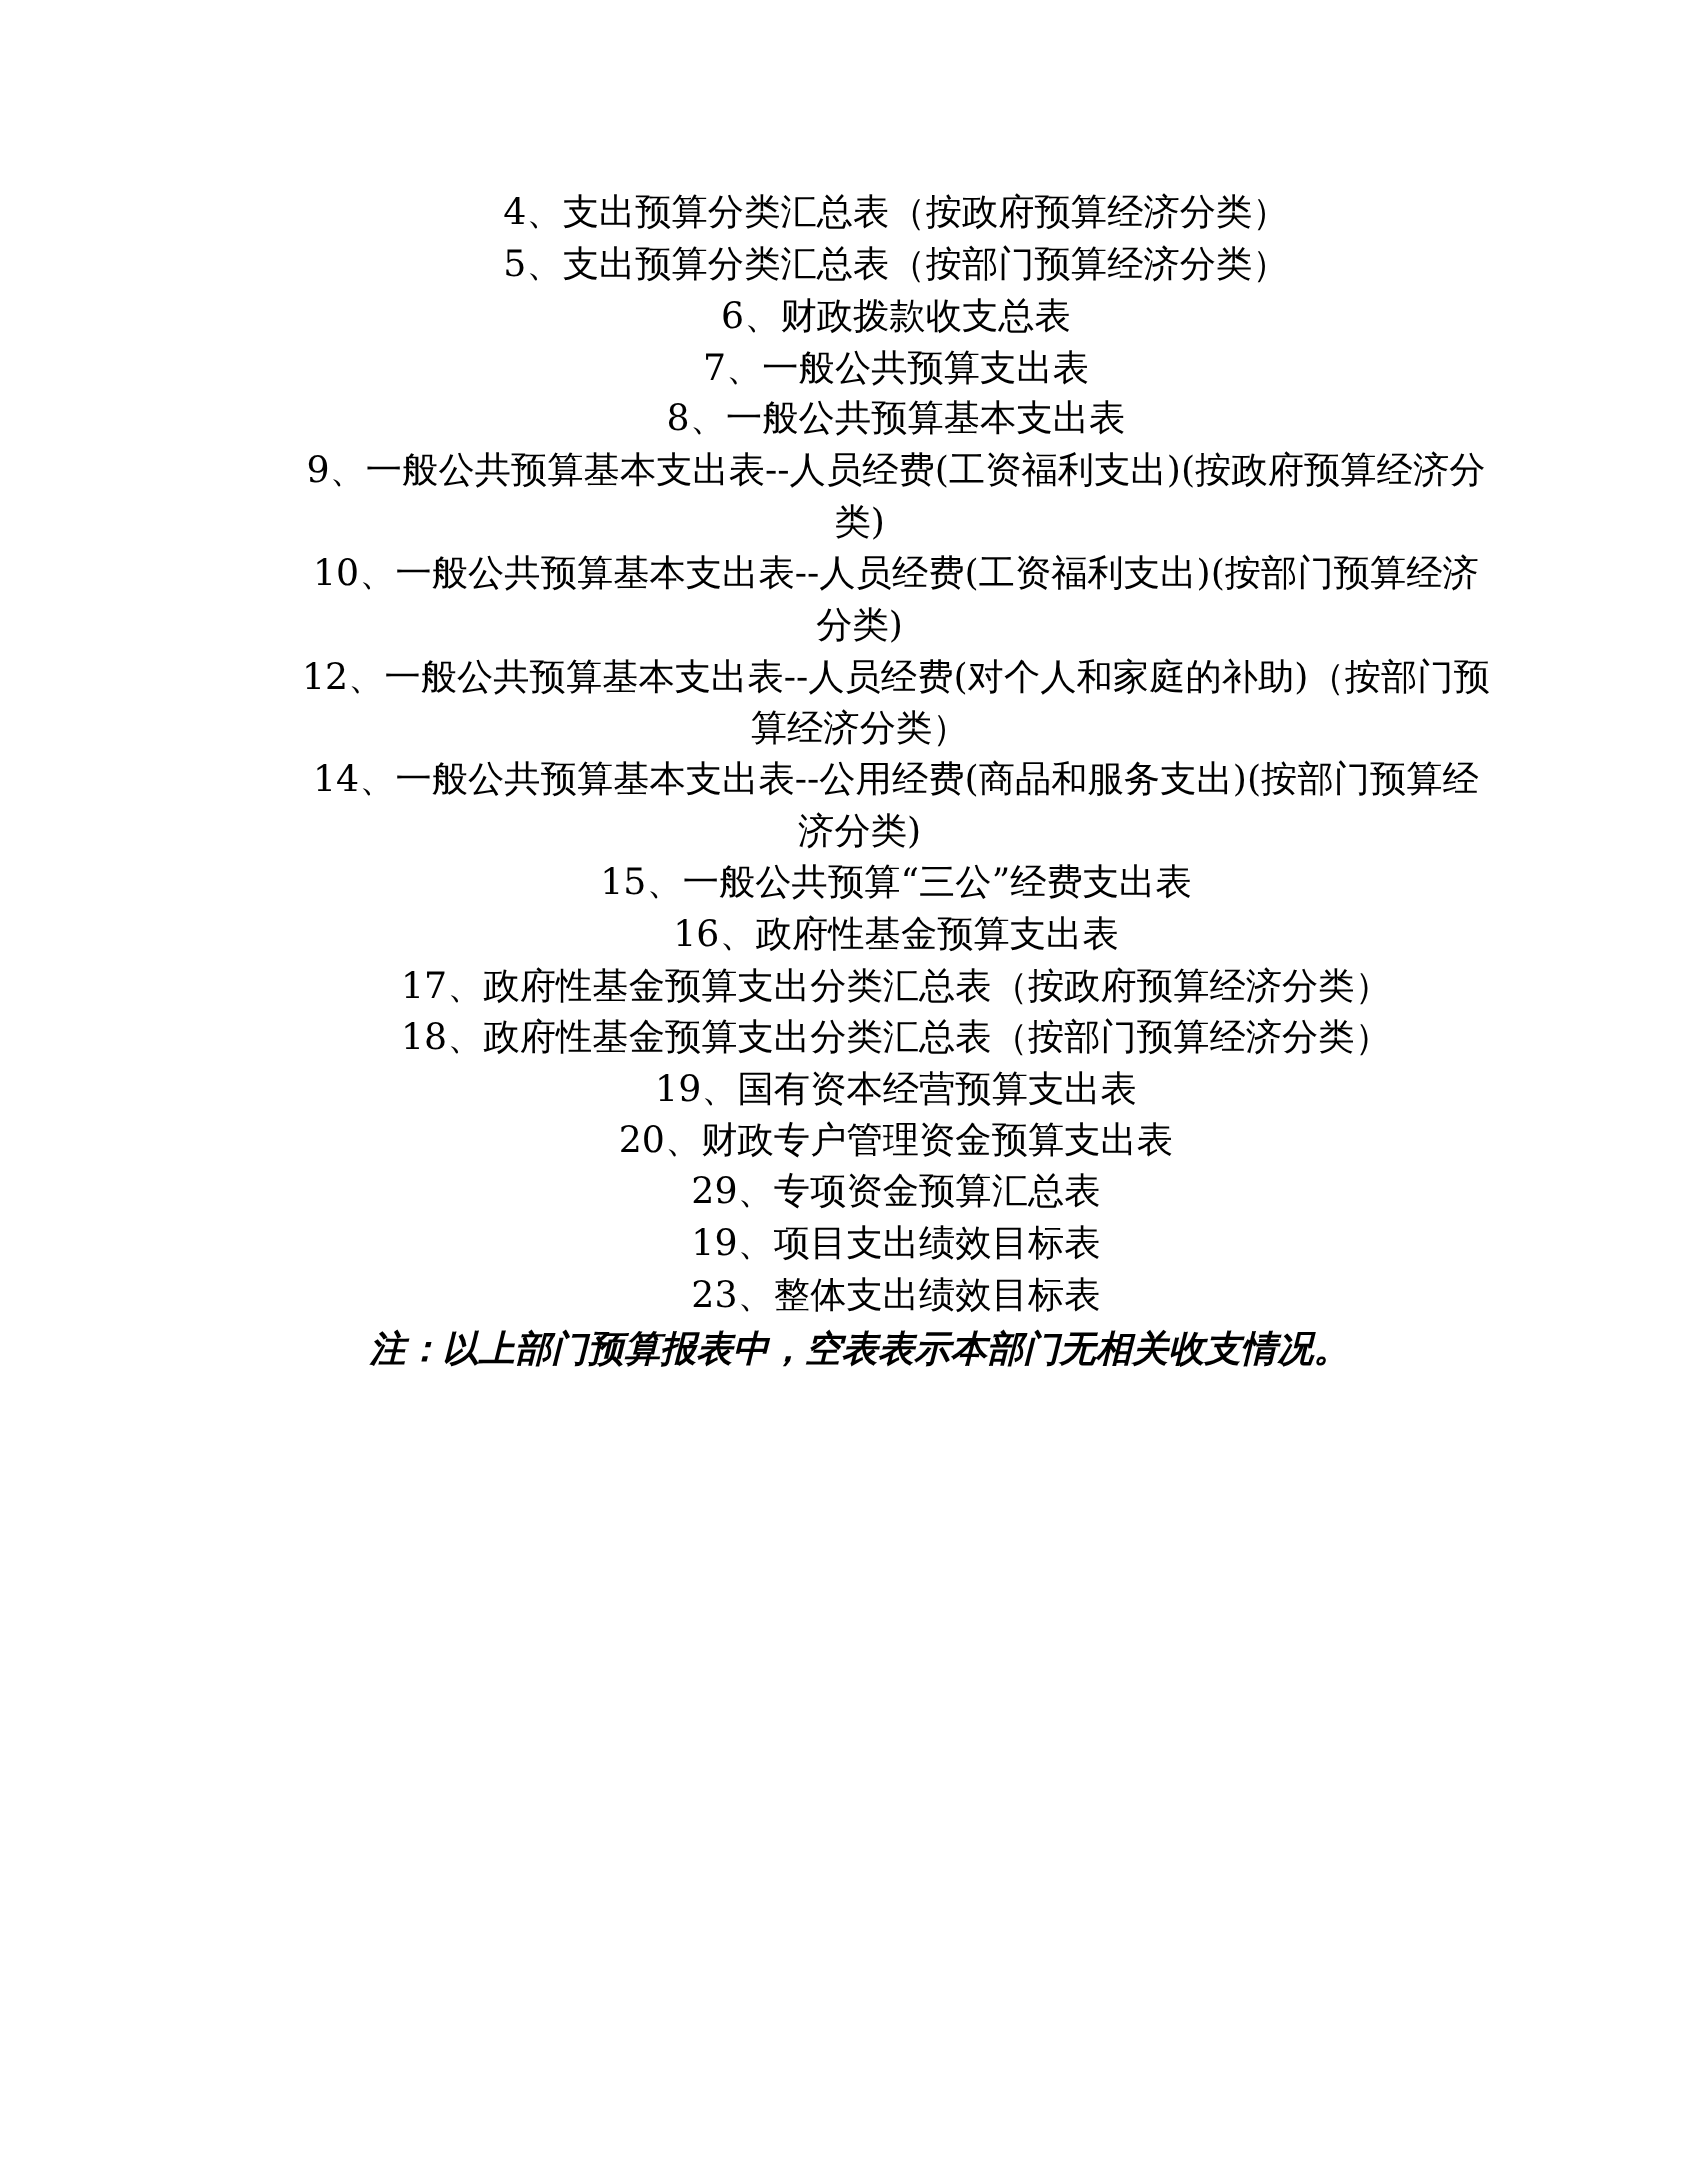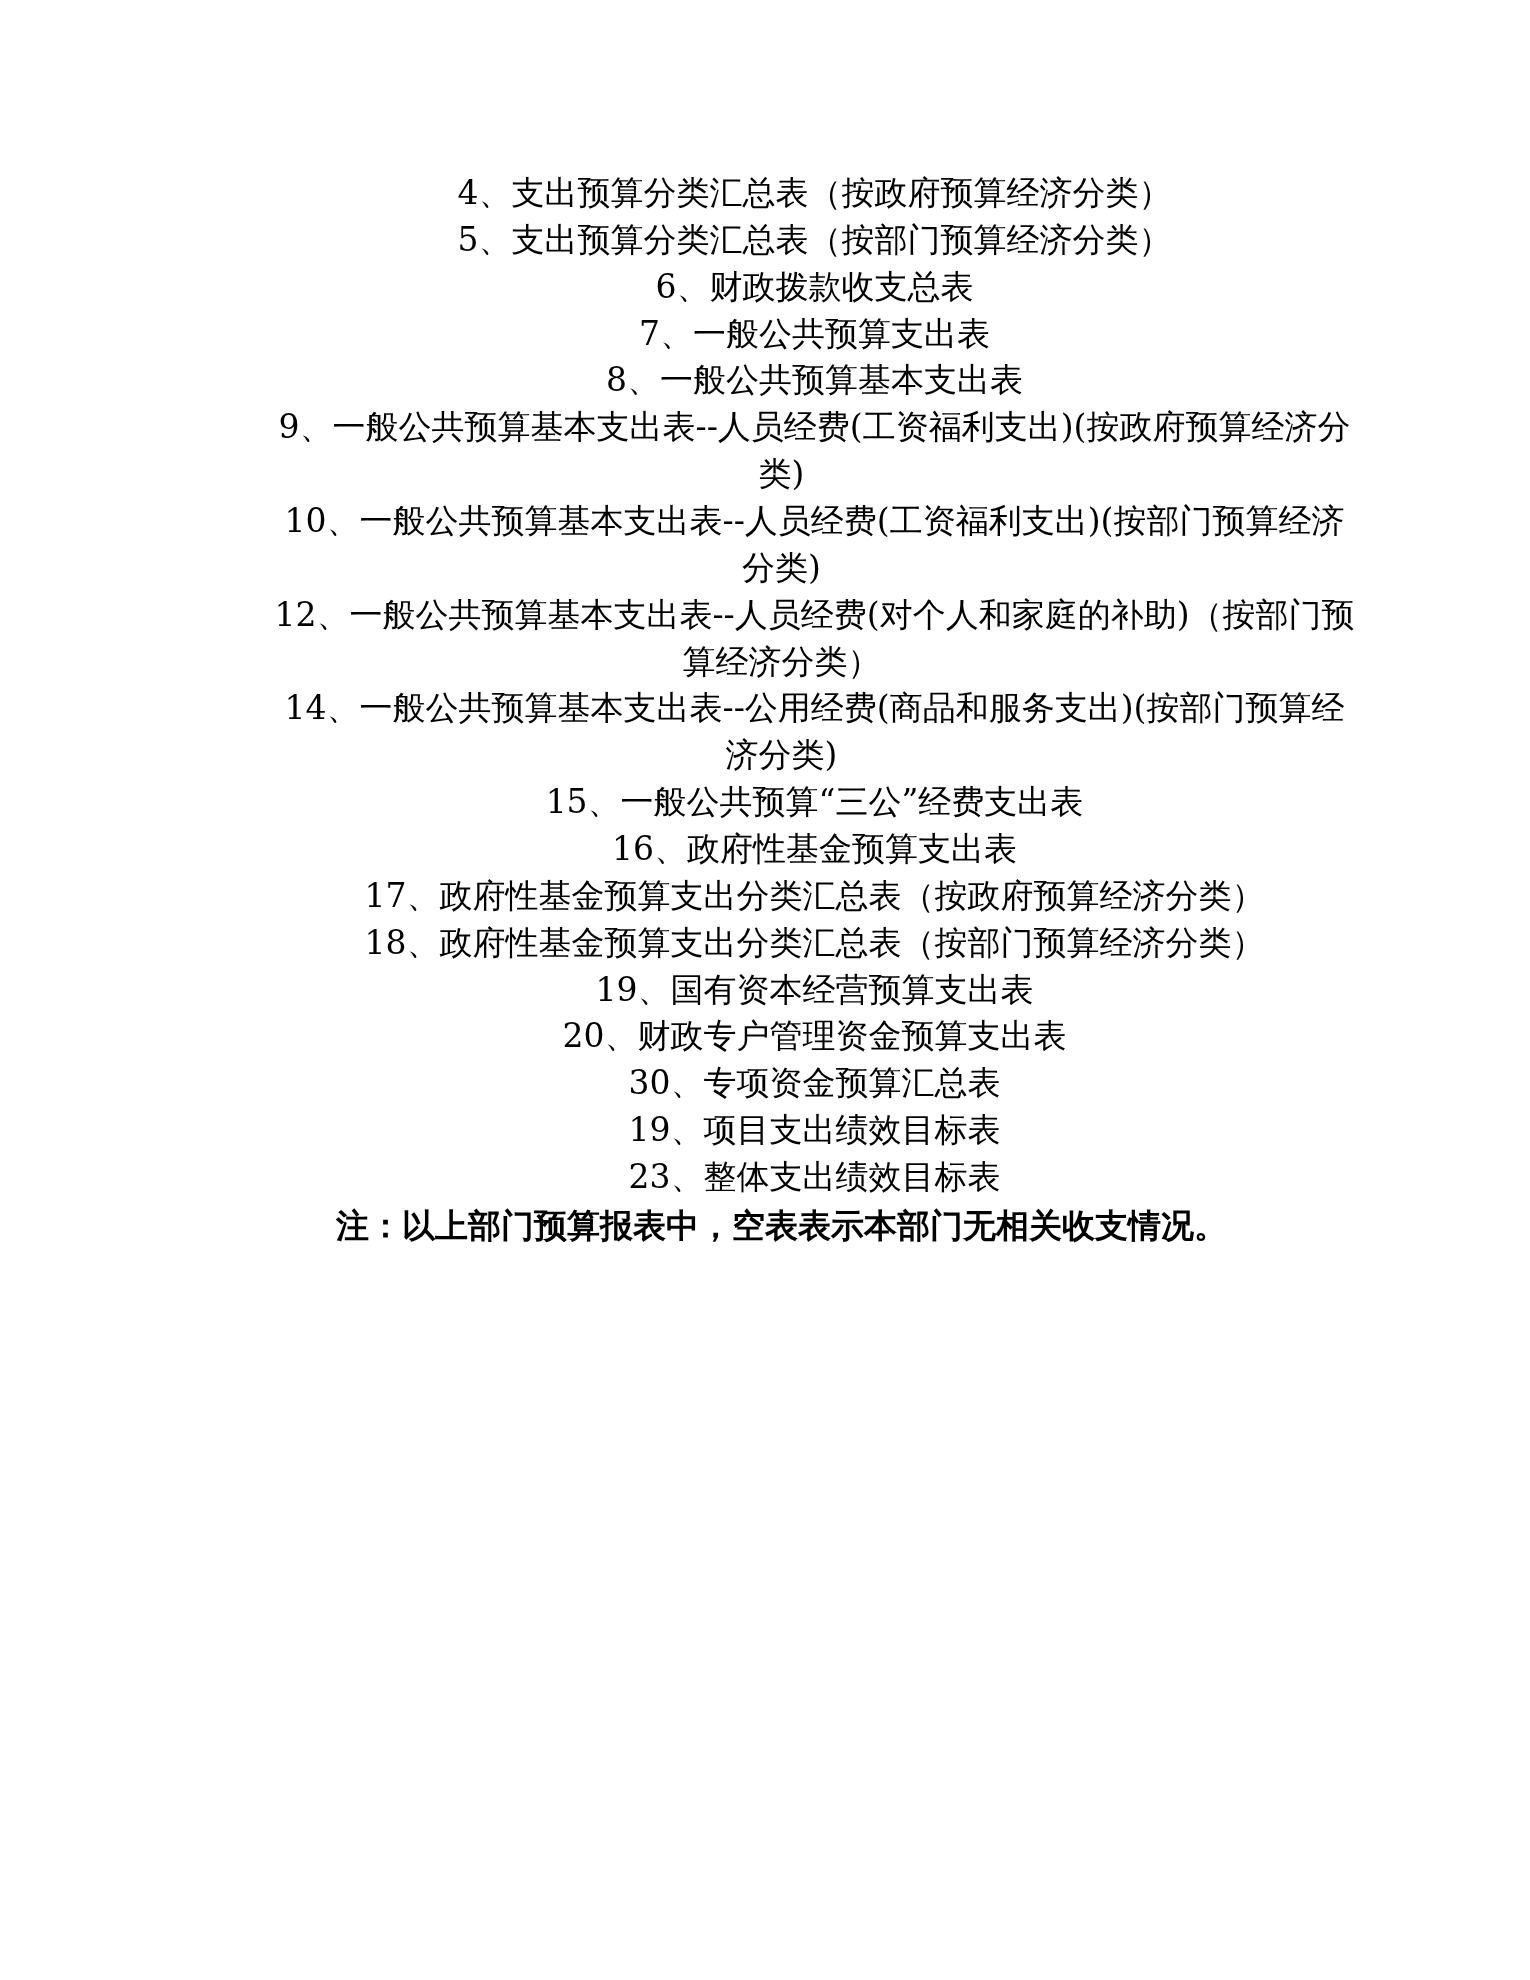--- a/index.html
+++ b/index.html
@@ -31,20 +31,21 @@
     padding: 0;
     text-indent: 0;
     white-space: pre-wrap;
     word-break: break-all;
     letter-spacing: 0px;
   }
   .note {
     font-weight: bold;
     text-indent: 0;
     margin-top: 2px;
+    font-style: italic;
   }
   
   .item {
     text-indent: 66px;
   }
 </style>
 </head>
 <body>
 
 <div class="page">
@@ -57,18 +58,18 @@
     <p class="line item">9、一般公共预算基本支出表--人员经费(工资福利支出)(按政府预算经济分类)</p>
     <p class="line item">10、一般公共预算基本支出表--人员经费(工资福利支出)(按部门预算经济分类)</p>
     <p class="line item">12、一般公共预算基本支出表--人员经费(对个人和家庭的补助)（按部门预算经济分类）</p>
     <p class="line item">14、一般公共预算基本支出表--公用经费(商品和服务支出)(按部门预算经济分类)</p>
     <p class="line item">15、一般公共预算“三公”经费支出表</p>
     <p class="line item">16、政府性基金预算支出表</p>
     <p class="line item">17、政府性基金预算支出分类汇总表（按政府预算经济分类）</p>
     <p class="line item">18、政府性基金预算支出分类汇总表（按部门预算经济分类）</p>
     <p class="line item">19、国有资本经营预算支出表</p>
     <p class="line item">20、财政专户管理资金预算支出表</p>
-    <p class="line item">30、专项资金预算汇总表</p>
+    <p class="line item">29、专项资金预算汇总表</p>
     <p class="line item">19、项目支出绩效目标表</p>
     <p class="line item">23、整体支出绩效目标表</p>
     <p class="line note">注：以上部门预算报表中，空表表示本部门无相关收支情况。</p>
   </div>
 </div>
 
 </body></html>

